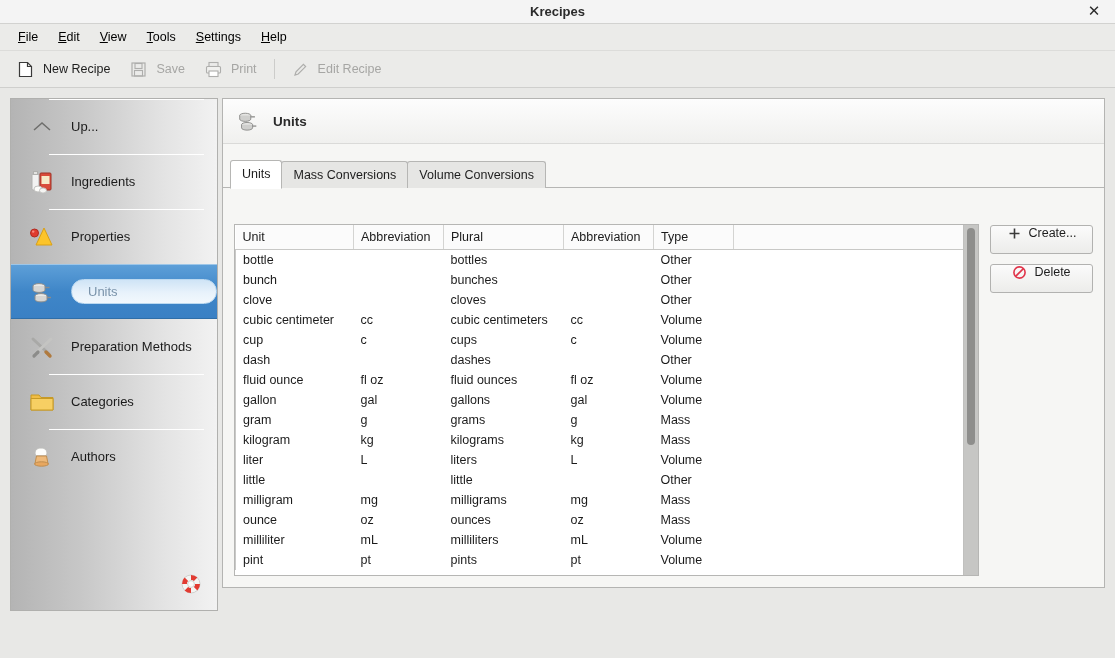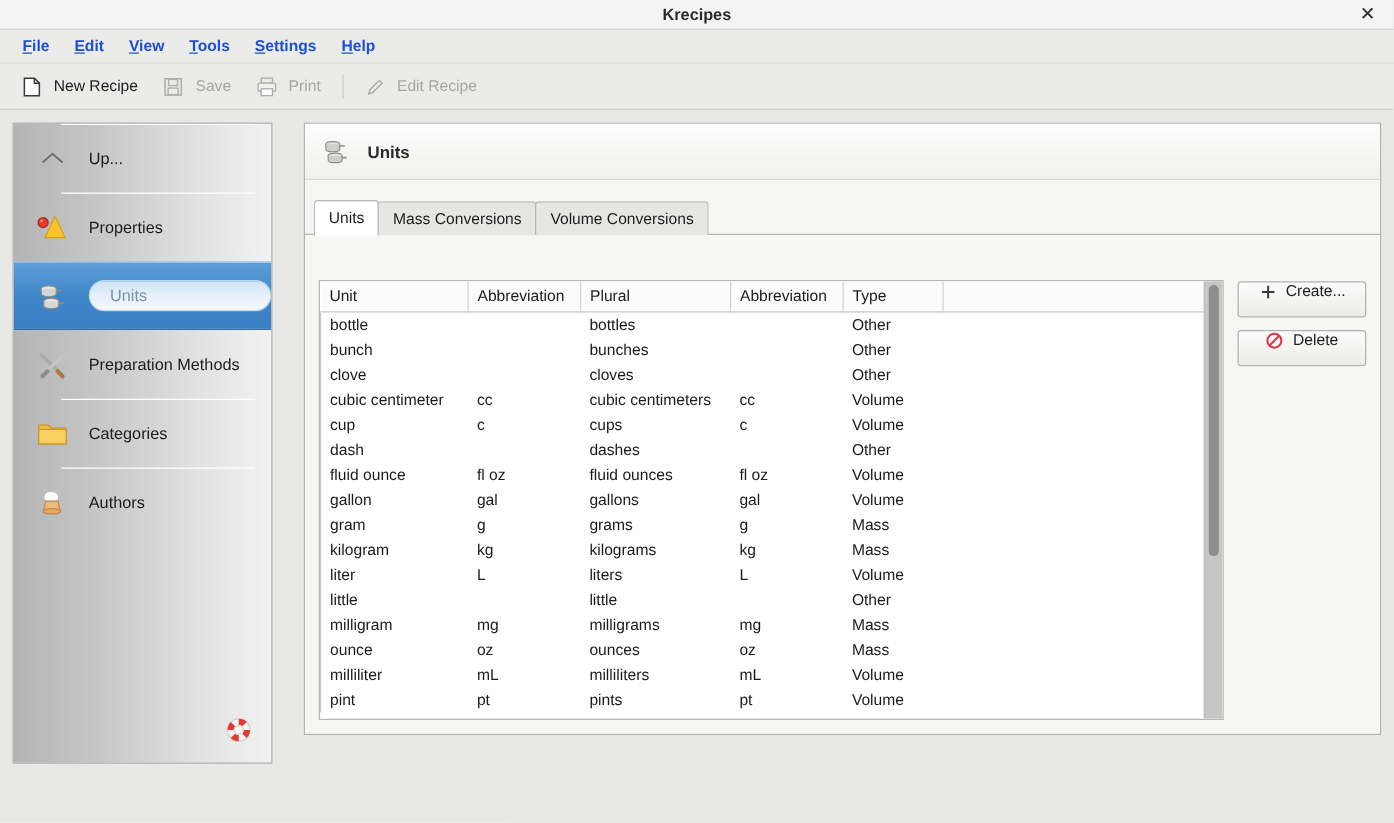--- a/index.html
+++ b/index.html
@@ -31,24 +31,23 @@
 
   
   .menubar {
     height: 27px;
     background: #ebebe9;
     display: flex; align-items: center;
     padding-left: 8px;
     border-bottom: 1px solid #dcdcda;
   }
   .menu-item {
-    font-size: 12.5px; color: #1d4ed8;
+    font-size: 12.5px; color: #000000;
     padding: 4px 10px; cursor: pointer;
     white-space: nowrap;
-    font-weight: bold;
   }
   .menu-item u { text-decoration: underline; }
 
   
   .toolbar {
     height: 37px;
     background: #ebebe9;
     display: flex; align-items: center;
     padding-left: 8px; gap: 2px;
     border-bottom: 1px solid #cfcfcd;
@@ -64,21 +63,21 @@
     width: 1px; height: 20px; background: #cccccA; margin: 0 6px;
   }
   .tb-icon { width: 17px; height: 17px; flex: 0 0 17px; display:block; }
 
   
   .workspace {
     position: relative;
     height: 558px;
     padding: 10px;
     display: flex;
-    gap: 25px;
+    gap: 4px;
   }
 
   
   .sidebar {
     width: 208px; flex: 0 0 208px;
     height: 513px;
     background: linear-gradient(to right, #b4b4b4 0%, #c8c8c8 35%, #e2e2e2 72%, #f2f2f2 100%);
     border: 1px solid #b0b0ae;
     overflow: hidden;
     position: relative;
@@ -324,20 +323,33 @@
 
     <div class="side-item">
       <span class="side-icon">
         <svg width="22" height="14" viewBox="0 0 22 14">
           <path d="M3 10 L11 3 L19 10" fill="none" stroke="#6e6e6c" stroke-width="1.5"></path>
         </svg>
       </span>
       <span class="side-label">Up...</span>
     </div>
 
+    <div class="side-item">
+      <span class="side-icon">
+        <svg width="26" height="26" viewBox="0 0 26 26">
+          <rect x="3" y="5" width="7" height="16" rx="1.5" fill="#f2f2f2" stroke="#b0b0ae"></rect>
+          <rect x="4.5" y="2.5" width="4" height="3" fill="#e2e2e0" stroke="#b0b0ae"></rect>
+          <rect x="11" y="4" width="11" height="17" rx="1" fill="#d94b3a" stroke="#9e3326"></rect>
+          <rect x="12.5" y="7" width="8" height="8" fill="#f6e9c8"></rect>
+          <ellipse cx="9" cy="20" rx="4" ry="3" fill="#fdfdfb" stroke="#c2c2c0"></ellipse>
+          <ellipse cx="14" cy="21.5" rx="3.5" ry="2.6" fill="#f4f4f2" stroke="#c2c2c0"></ellipse>
+        </svg>
+      </span>
+      <span class="side-label">Ingredients</span>
+    </div>
 
     <div class="side-item">
       <span class="side-icon">
         <svg width="26" height="26" viewBox="0 0 26 26">
           <path d="M15 4 L23 21 H7 Z" fill="#fcc42a" stroke="#d9a017"></path>
           <circle cx="5.5" cy="9" r="4" fill="#e03b2e" stroke="#b02a20"></circle>
           <circle cx="4.2" cy="7.6" r="1.2" fill="#ff9c92" opacity="0.8"></circle>
         </svg>
       </span>
       <span class="side-label">Properties</span>

